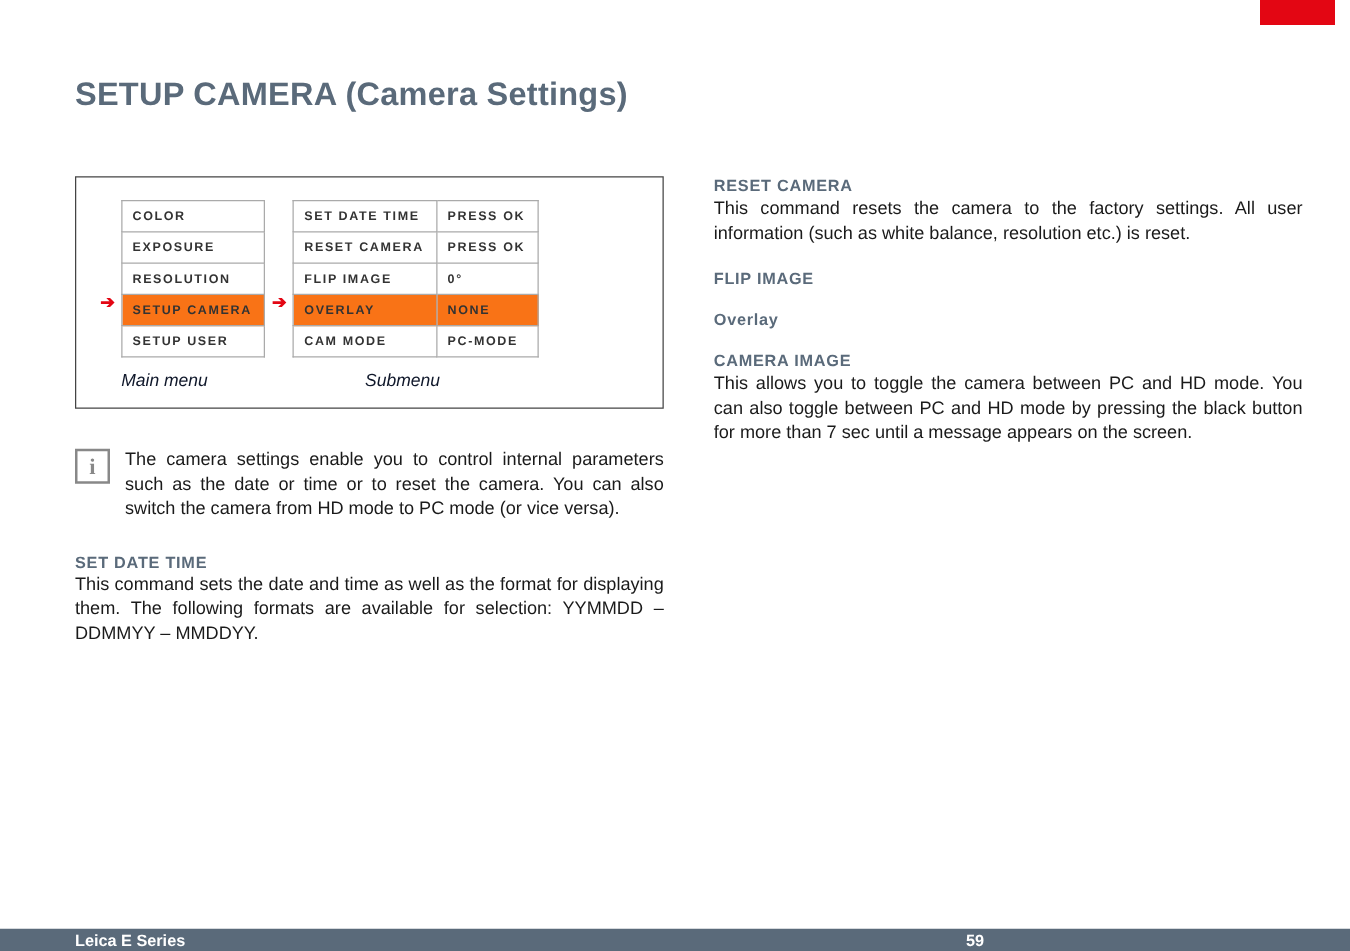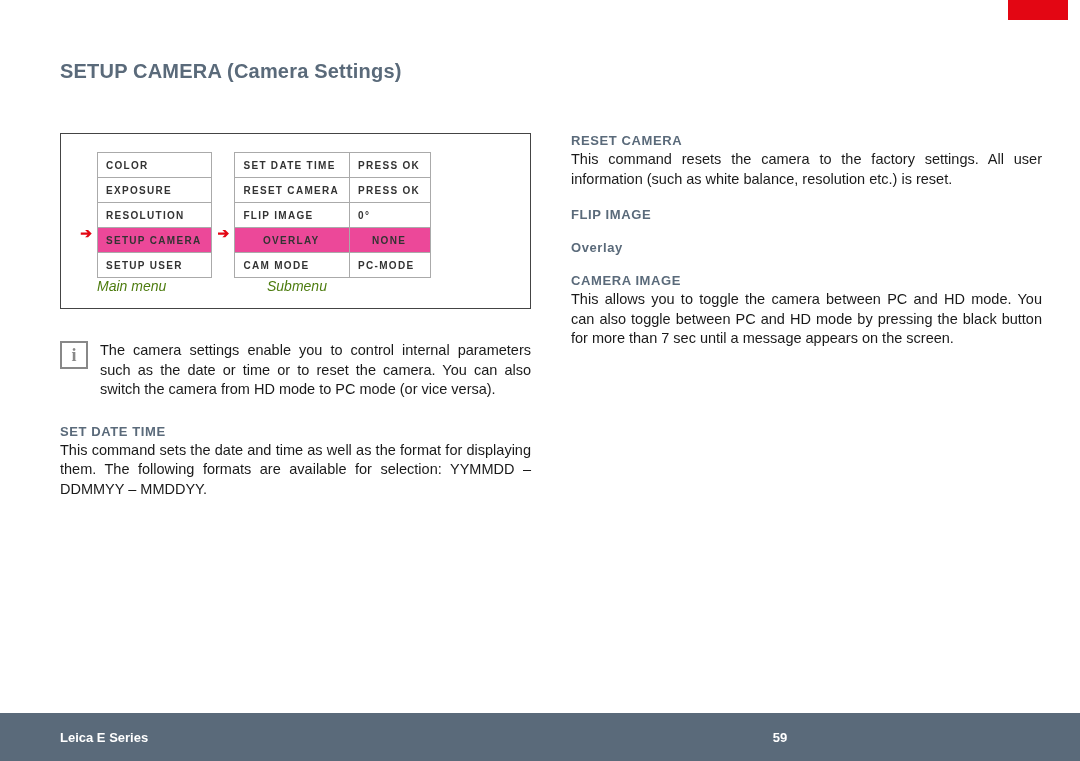--- a/index.html
+++ b/index.html
@@ -15,21 +15,21 @@
     position: absolute;
     top: 0; right: 12px;
     width: 60px; height: 20px;
     background: #e30613;
   }
   .page {
     position: absolute;
     left: 60px; right: 38px; top: 60px; bottom: 52px;
   }
   h1 {
-    font-size: 20px;
+    font-size: 26px;
     font-weight: 700;
     color: #5a6a7a;
     margin-bottom: 50px;
     letter-spacing: 0.2px;
   }
   .columns {
     display: flex;
     gap: 40px;
   }
   .col { flex: 1; }
@@ -65,27 +65,29 @@
     font-weight: 700;
     color: #333;
   }
   table.menu td {
     border: 1px solid #aaa;
     padding: 5px 10px 5px 8px;
     height: 25px;
     white-space: nowrap;
     text-transform: uppercase;
   }
-  table.menu tr.sel td { background: #ec4899; text-align: center; }
+  table.menu tr.sel td { background: #f97316; }
   table.sub td.val { font-weight: 700; }
   .menu-labels {
     display: flex;
+    margin-top: 10px;
     font-style: italic;
     font-size: 14px;
-    color: #4d7c0f;
+    color: #0f172a;
+    gap: 25px;
   }
   .menu-labels .l1 { margin-left: 22px; width: 140px; }
   .menu-labels .l2 { margin-left: 30px; }
   .info-row {
     display: flex;
     align-items: flex-start;
     gap: 12px;
     margin-bottom: 24px;
   }
   .info-icon {
@@ -109,21 +111,21 @@
   .section h3 {
     font-size: 13px;
     font-weight: 700;
     letter-spacing: 0.6px;
     color: #5a6a7a;
     margin-bottom: 2px;
   }
   .footer {
     position: absolute;
     left: 0; right: 0; bottom: 0;
-    height: 48px;
+    height: 18px;
     background: #5a6a7a;
     color: #fff;
     display: flex;
     align-items: center;
     font-size: 13px;
     font-weight: 700;
     padding: 0 60px 0 60px;
     margin-top: 48px;
   }
   .footer .f-left { flex: 1; text-align: left; }

